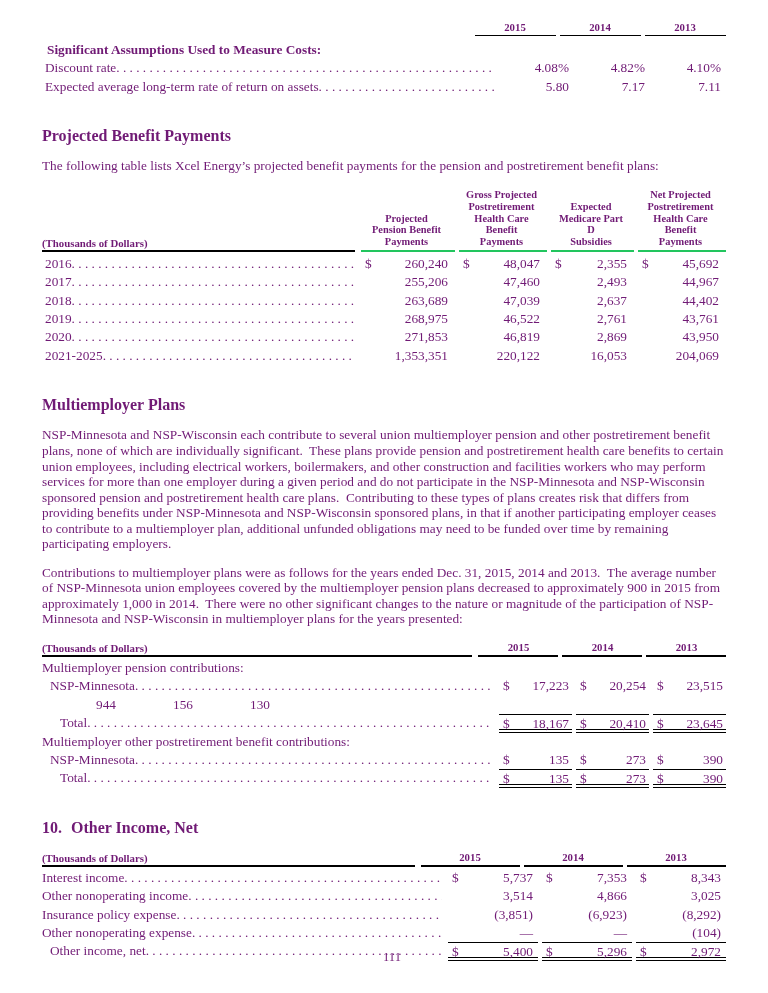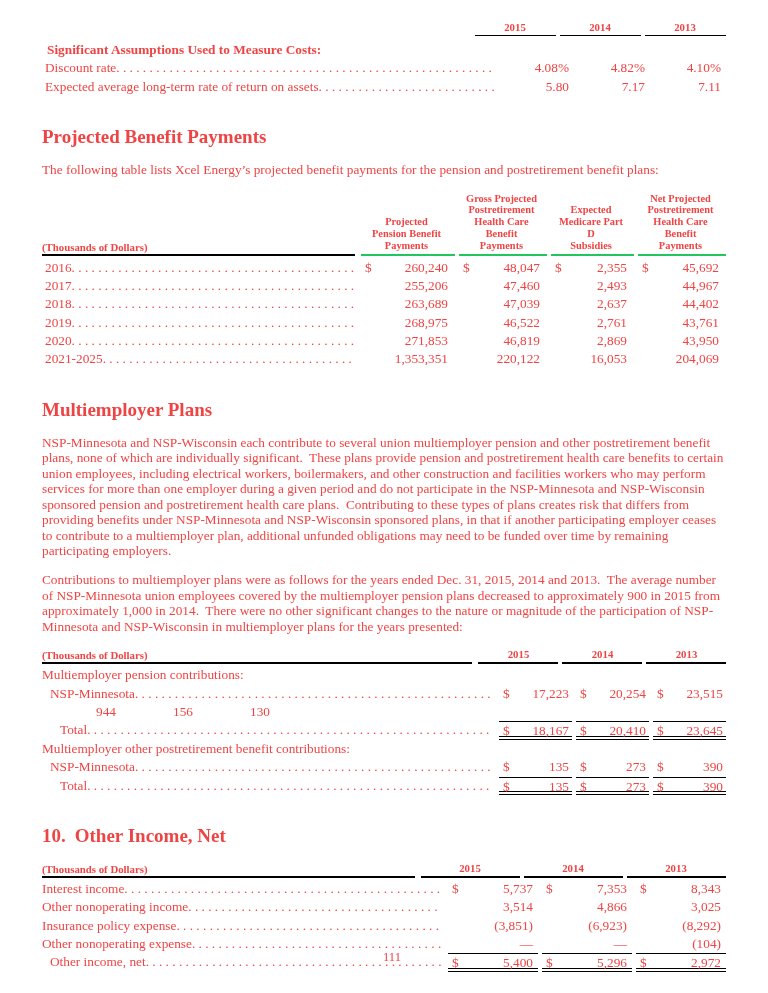--- a/index.html
+++ b/index.html
@@ -2,25 +2,25 @@
 <html><head>
 <meta charset="utf-8">
 <style>
   html,body{margin:0;padding:0;background:#fff;}
   .page{
     position:relative;
     width:768px;height:993px;
     box-sizing:border-box;
     padding:20px 42px 0 42px;
     font-family:"Liberation Serif","DejaVu Serif",serif;
-    font-size:13.3px;color:#ef4444;
+    font-size:13.3px;color:#701a75;
     overflow:hidden;
   }
   .para{margin:13px 0 0 0;line-height:1.17;white-space:pre-wrap;}
-  h3.hd{font-size:19px;font-weight:bold;margin:30px 0 0 0;line-height:1.2;}
+  h3.hd{font-size:16px;font-weight:bold;margin:30px 0 0 0;line-height:1.2;}
   .ht{margin-left:9px;}
   
   .tbl{margin-top:13px;}
   .row{display:flex;height:18.4px;line-height:18.4px;}
   .lblcell{flex:1;display:flex;overflow:hidden;white-space:nowrap;margin-right:2px;}
   .dots{flex:1;overflow:hidden;white-space:nowrap;}
   .dots::after{content:" . . . . . . . . . . . . . . . . . . . . . . . . . . . . . . . . . . . . . . . . . . . . . . . . . . . . . . . . . . . . . . . . . . . . . . . . . . . . . . . . . . . . . . . . . . . . . . . . . . . . . . . . . . . .";}
   .g{display:flex;justify-content:space-between;margin-left:4px;padding:0 4px 0 4px;box-sizing:border-box;}
   .cur{text-align:left;}
   .val{text-align:right;}

